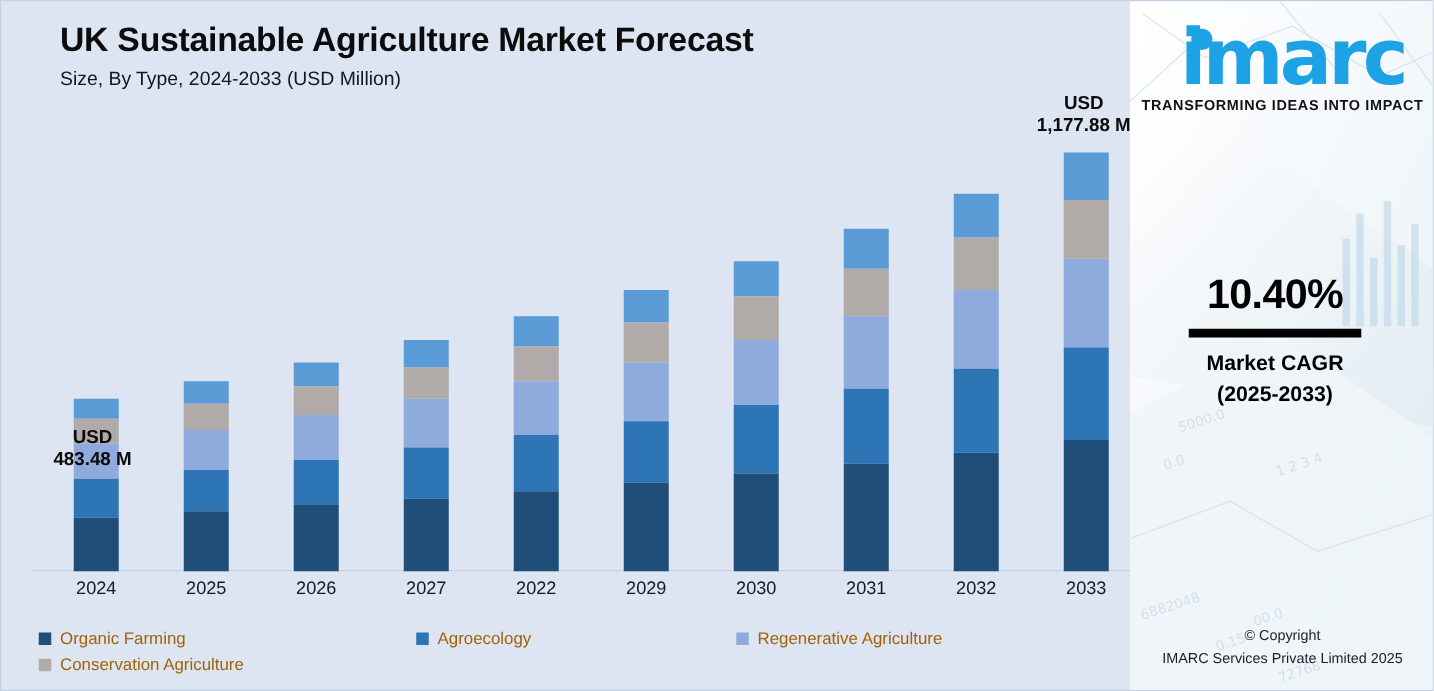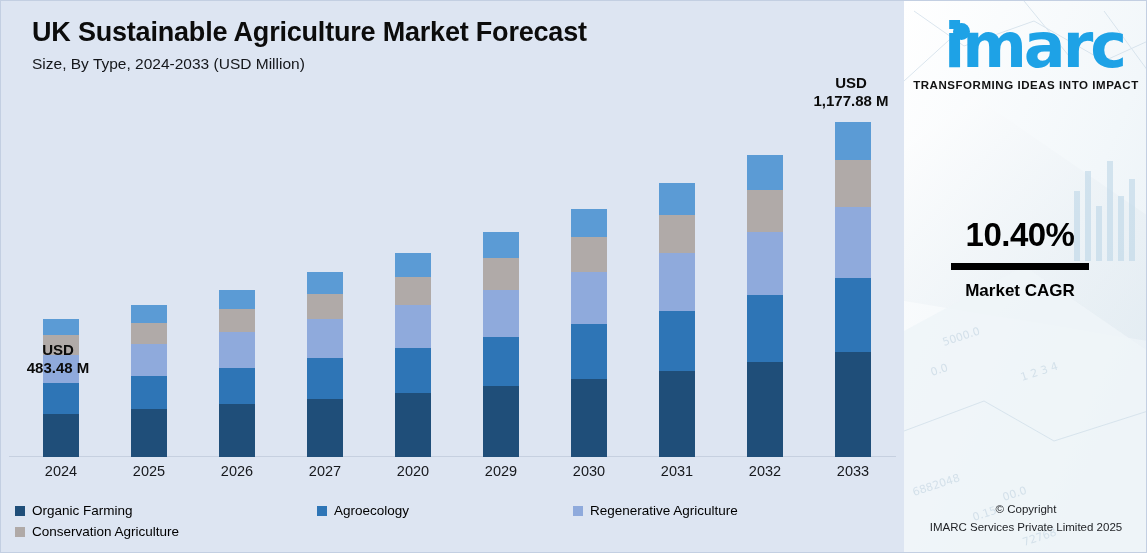--- a/index.html
+++ b/index.html
@@ -12,21 +12,21 @@
   #root {
     position:relative;
     width:1147px; height:553px;
     background:#dde5f2;
     border:1px solid #c3cfe2;
     overflow:hidden;
   }
 
   
   #chart-panel {
-    position:absolute; left:0; top:0;
+    position:absolute; left:16px; top:0;
     width:903px; height:553px;
     background:#dde5f2;
   }
 
   #title-block { position:absolute; left:31px; top:16px; width:840px; }
   #chart-title {
     font-size:27px; font-weight:bold; color:#0c0c0c;
     letter-spacing:-0.2px; line-height:1.15;
     white-space:nowrap;
   }
@@ -72,21 +72,21 @@
     font-size:14.5px; color:#16181c;
   }
 
   
   #legend {
     position:absolute; left:0; top:496px; width:903px; height:50px;
   }
   .leg-item {
     position:absolute;
     display:flex; align-items:center; gap:7px;
-    font-size:13.5px; color:#000000; white-space:nowrap;
+    font-size:13.5px; color:#a16207; white-space:nowrap;
   }
   .leg-sw { width:10px; height:10px; flex:0 0 10px; }
 
   
   #side-panel {
     position:absolute; left:903px; top:0;
     width:244px; height:553px;
     background:#f4f8fb;
     overflow:hidden;
   }
@@ -225,21 +225,21 @@
     <div class="callout" id="callout-last" style="left:785px; top:73px;">
       <span class="cur">USD</span>
       <span class="amt">1,177.88 M</span>
     </div>
 
     <div id="xaxis">
         <div class="xlab" style="left: 30px;">2024</div>
         <div class="xlab" style="left: 118px;">2025</div>
         <div class="xlab" style="left: 206px;">2026</div>
         <div class="xlab" style="left: 294px;">2027</div>
-        <div class="xlab" style="left: 382px;">2020</div>
+        <div class="xlab" style="left: 382px;">2022</div>
         <div class="xlab" style="left: 470px;">2029</div>
         <div class="xlab" style="left: 558px; text-align: center;">2030</div>
         <div class="xlab" style="left: 646px;">2031</div>
         <div class="xlab" style="left: 734px;">2032</div>
         <div class="xlab" style="left: 822px;">2033</div>
       </div>
 
     <div id="legend">
         <div class="leg-item" style="left: 14px; top: 6px;">
           <span class="leg-sw" style="background: rgb(31, 78, 121);"></span>
@@ -306,20 +306,21 @@
         <span id="imarc-dot"></span>
         <span id="imarc-word">imarc</span>
       </div>
       <div id="imarc-tag">TRANSFORMING IDEAS INTO IMPACT</div>
     </div>
 
     <div id="cagr-block">
       <div id="cagr-value">10.40%</div>
       <div id="cagr-rule"></div>
       <div id="cagr-label">Market CAGR</div>
+      <div id="cagr-period">(2025-2033)</div>
     </div>
 
     <div id="copyright">
       <div>© Copyright</div>
       <div>IMARC Services Private Limited 2025</div>
     </div>
   </div>
 </div>
 
 </body></html>

